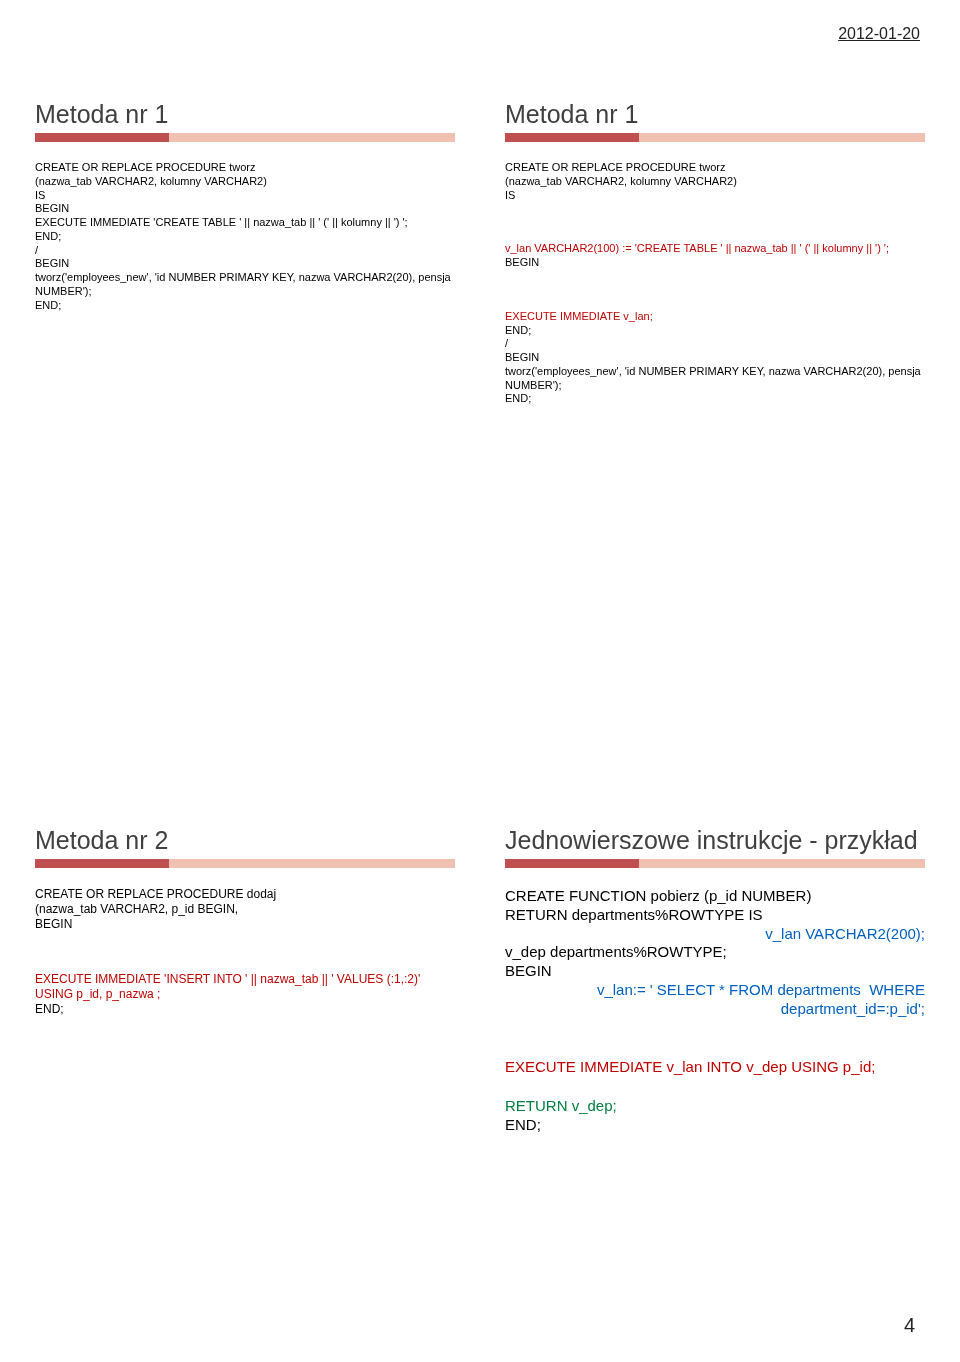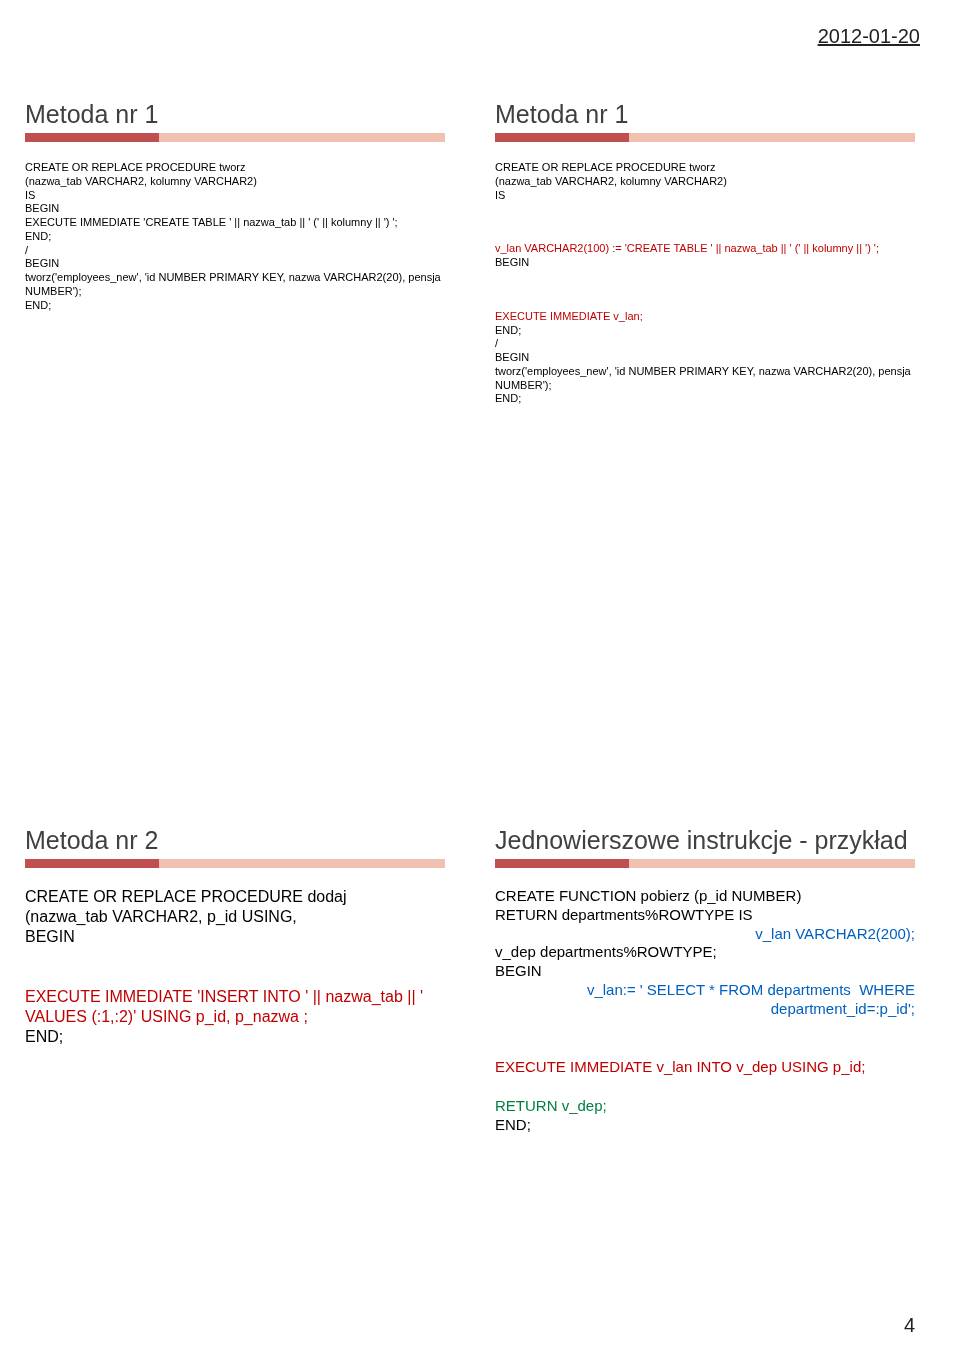--- a/index.html
+++ b/index.html
@@ -7,35 +7,35 @@
     font-family: Arial, sans-serif;
     background: #fff;
     width: 960px;
     height: 1362px;
     position: relative;
   }
   .page-date {
     position: absolute;
     top: 25px;
     right: 40px;
-    font-size: 20px;
+    font-size: 16px;
     color: #222;
     text-decoration: underline;
   }
   .page-num {
     position: absolute;
     bottom: 25px;
     right: 45px;
     font-size: 20px;
     color: #222;
   }
   .slides {
     position: absolute;
     top: 100px;
-    left: 25px;
+    left: 35px;
     width: 890px;
     display: grid;
     grid-template-columns: 1fr 1fr;
     grid-template-rows: auto auto;
     column-gap: 50px;
     row-gap: 420px;
   }
   .slide {
     display: flex;
     flex-direction: column;
@@ -99,21 +99,21 @@
 
   <div class="slide">
     <div class="slide-title">Metoda nr 1</div>
     <div class="underline"></div>
     <div class="code"><div class="black">CREATE OR REPLACE PROCEDURE tworz</div><div class="black">(nazwa_tab VARCHAR2, kolumny VARCHAR2)</div><div class="black">IS</div><div class="red">v_lan VARCHAR2(100) := 'CREATE TABLE ' || nazwa_tab || ' (' || kolumny || ') ';</div><div class="black">BEGIN</div><div class="red">EXECUTE IMMEDIATE v_lan;</div><div class="black">END;</div><div class="black">/</div><div class="black">BEGIN</div><div class="black">tworz('employees_new', 'id NUMBER PRIMARY KEY, nazwa VARCHAR2(20), pensja NUMBER');</div><div class="black">END;</div></div>
   </div>
 
   <div class="slide">
     <div class="slide-title">Metoda nr 2</div>
     <div class="underline"></div>
-    <div class="code" style="font-size: 16px;"><div class="black">CREATE OR REPLACE PROCEDURE dodaj</div><div class="black">(nazwa_tab VARCHAR2, p_id USING,</div><div class="black">BEGIN</div><div class="red">EXECUTE IMMEDIATE 'INSERT INTO ' || nazwa_tab || ' VALUES (:1,:2)' USING p_id, p_nazwa ;</div><div class="black">END;</div></div>
+    <div class="code" style="font-size: 12px;"><div class="black">CREATE OR REPLACE PROCEDURE dodaj</div><div class="black">(nazwa_tab VARCHAR2, p_id BEGIN,</div><div class="black">BEGIN</div><div class="red">EXECUTE IMMEDIATE 'INSERT INTO ' || nazwa_tab || ' VALUES (:1,:2)' USING p_id, p_nazwa ;</div><div class="black">END;</div></div>
   </div>
 
   <div class="slide">
     <div class="slide-title">Jednowierszowe instrukcje - przykład</div>
     <div class="underline"></div>
     <div class="code" style="font-size: 15px;"><div class="black">CREATE FUNCTION pobierz (p_id NUMBER)</div><div class="black">RETURN departments%ROWTYPE IS</div><div class="blue">v_lan VARCHAR2(200);</div><div class="black">v_dep departments%ROWTYPE;</div><div class="black">BEGIN</div><div class="blue">v_lan:= ' SELECT * FROM departments  WHERE department_id=:p_id';</div><div class="red">EXECUTE IMMEDIATE v_lan INTO v_dep USING p_id;</div><div class="green">RETURN v_dep;</div><div class="black">END;</div></div>
   </div>
 
 </div>
 

